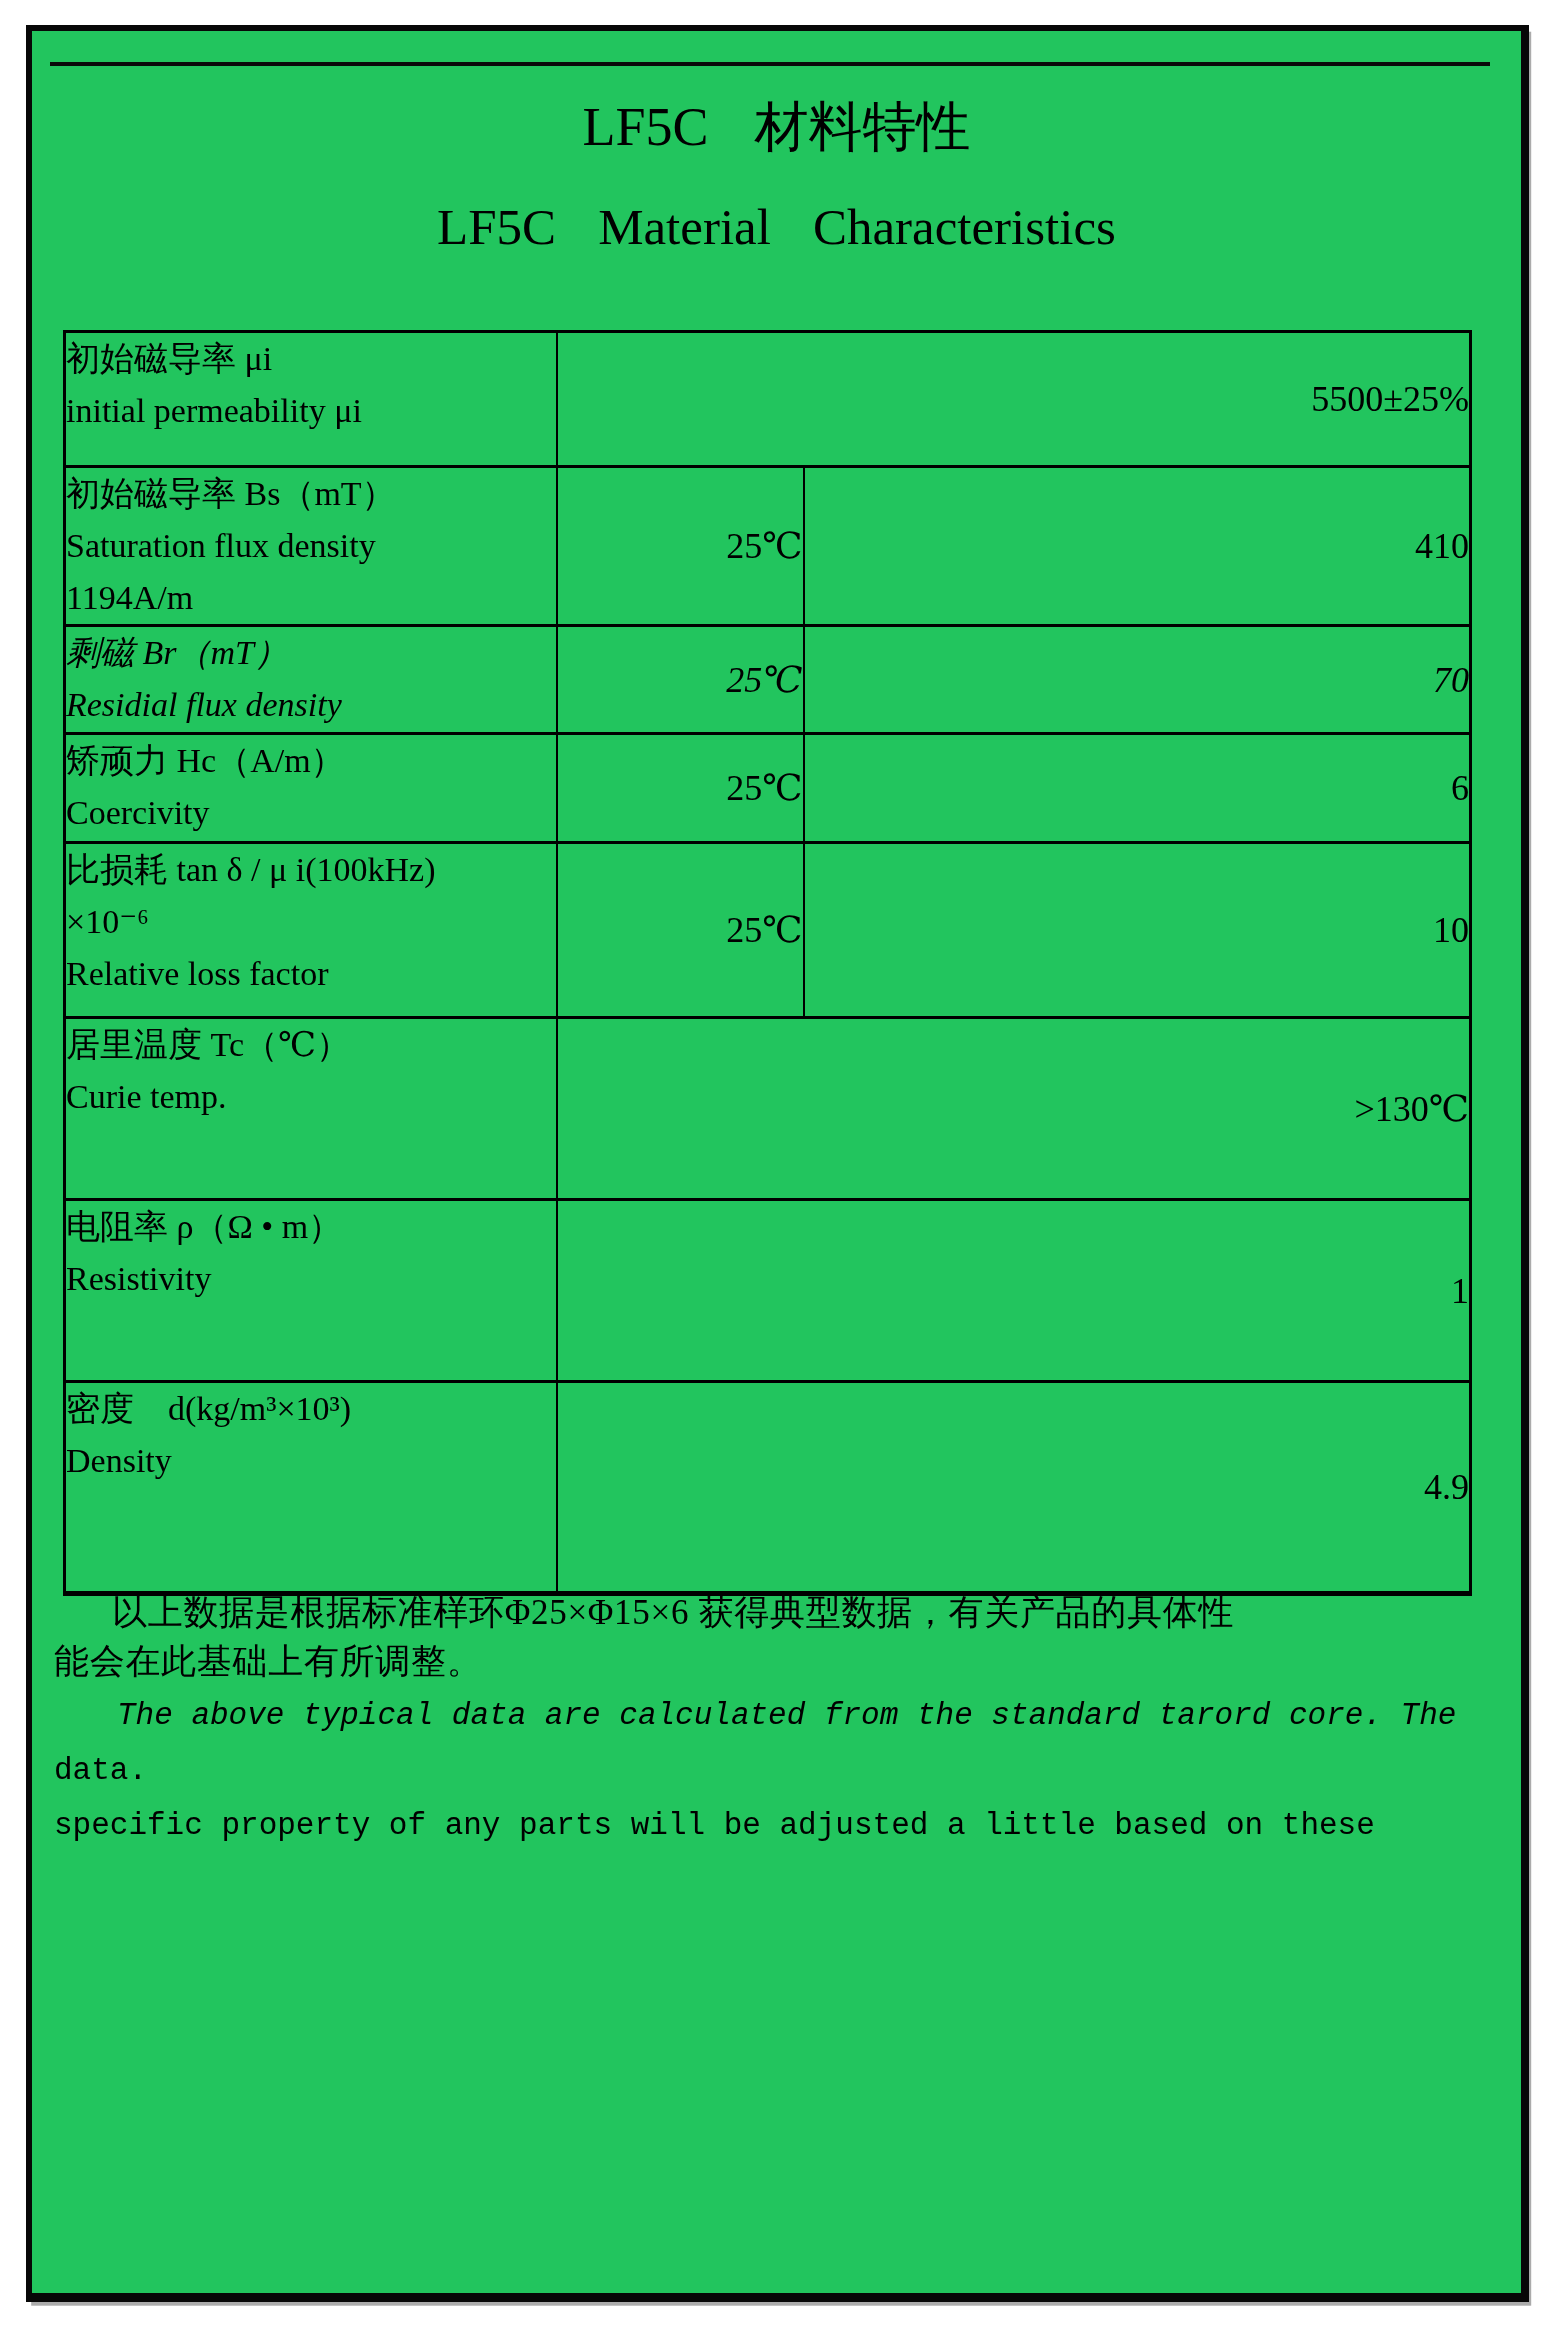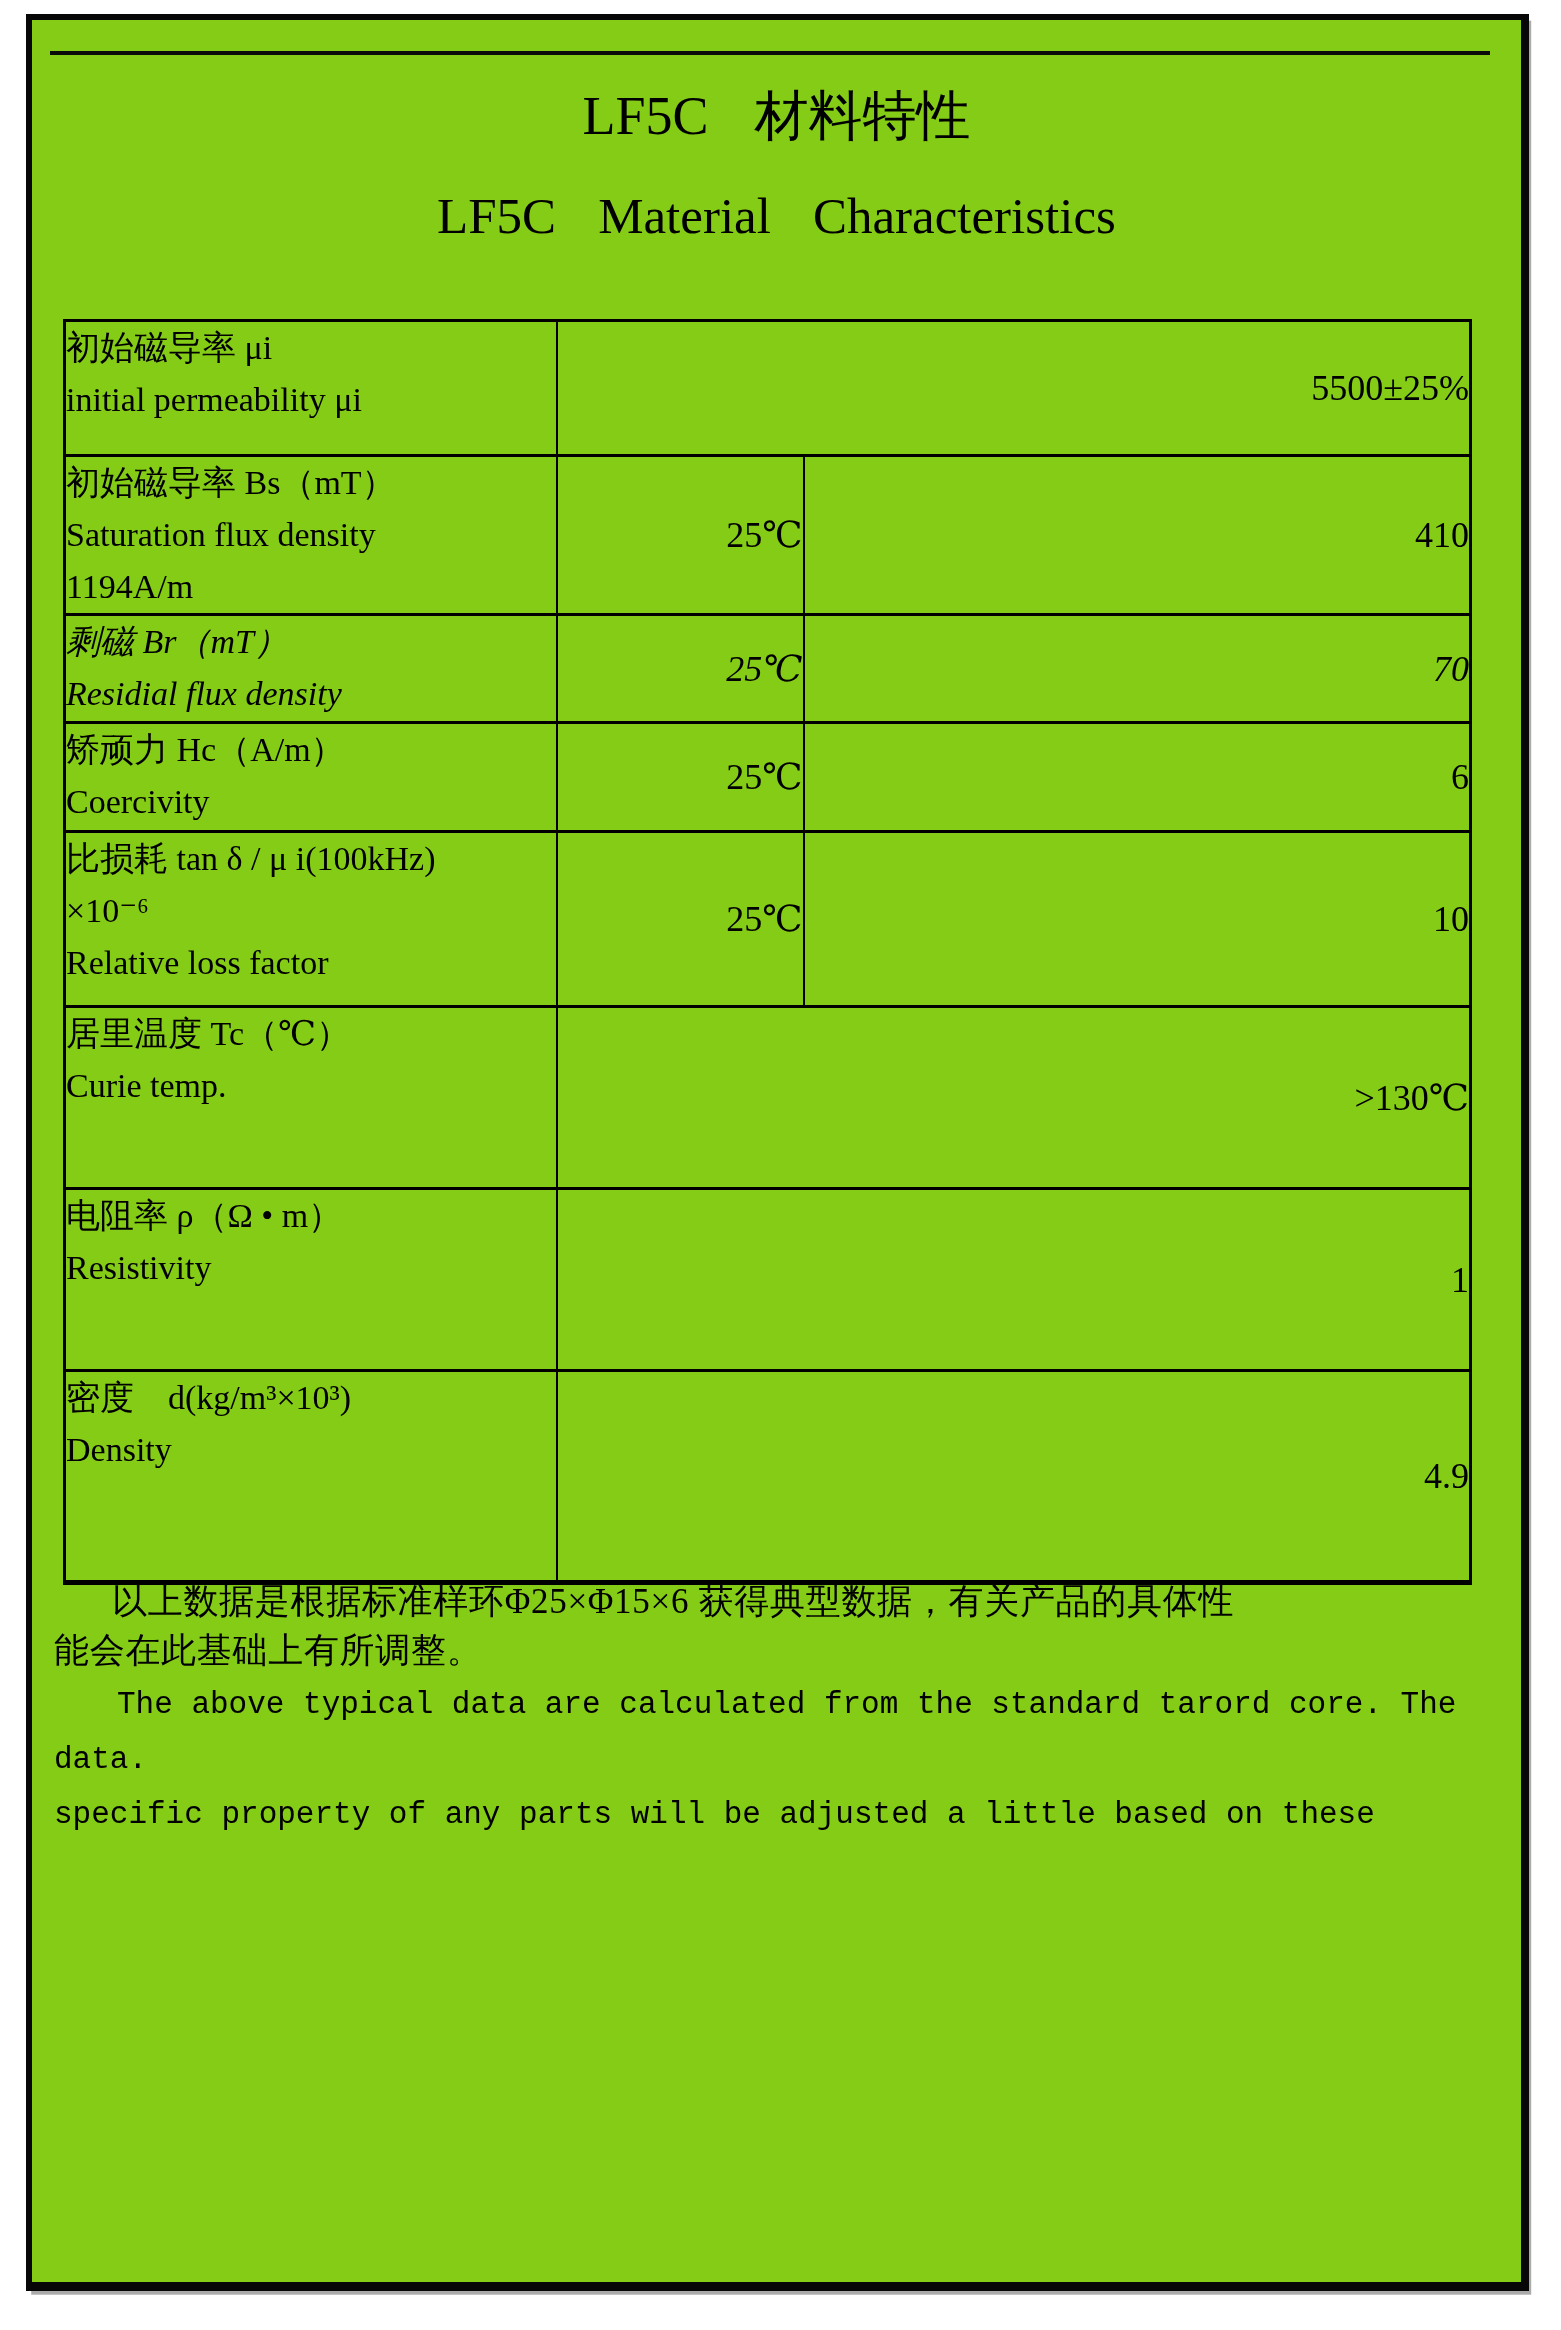--- a/index.html
+++ b/index.html
@@ -3,22 +3,22 @@
 <meta charset="utf-8">
 <style>
   html,body{margin:0;padding:0;background:#ffffff;}
   body{
     width:1561px;height:2330px;position:relative;
     font-family:"Liberation Serif","DejaVu Serif",serif;
     color:#000;
     -webkit-font-smoothing:antialiased;
   }
   .frame{
-    position:absolute;left:26px;top:14px;width:1503px;height:2277px;
-    box-sizing:border-box;background:#84cc16;
+    position:absolute;left:26px;top:25px;width:1503px;height:2277px;
+    box-sizing:border-box;background:#22c55e;
     border:6.7px solid #070707;border-bottom-width:9.7px;border-right-width:8.2px;
     box-shadow:3.7px 5.2px 0 -1.5px #ababab;
   }
   .toprule{
     position:absolute;left:18px;top:31px;width:1440px;height:3.7px;background:#0a0a0a;
   }
   .title1{
     position:absolute;left:0;top:64px;width:100%;margin:0;
     display:flex;justify-content:center;align-items:baseline;column-gap:46px;
     font-size:54px;font-weight:normal;line-height:1.2;
@@ -47,21 +47,21 @@
   .notes-cn{
     position:absolute;left:22px;top:1557px;width:1457px;
     font-size:35px;line-height:49px;letter-spacing:0.7px;
   }
   .notes-cn .indent{text-indent:58px;}
   .notes-en{
     position:absolute;left:22px;top:1657px;width:1457px;
     font-family:"Liberation Mono","DejaVu Sans Mono",monospace;
     font-size:31px;line-height:55px;
   }
-  .notes-en .indent{text-indent:63px;}
+  .notes-en .indent{text-indent:63px;font-style:italic;}
 </style>
 </head>
 <body>
 
 <div class="frame">
 
   <div class="toprule"></div>
 
   <h1 class="title1">
     <span>LF5C</span>

